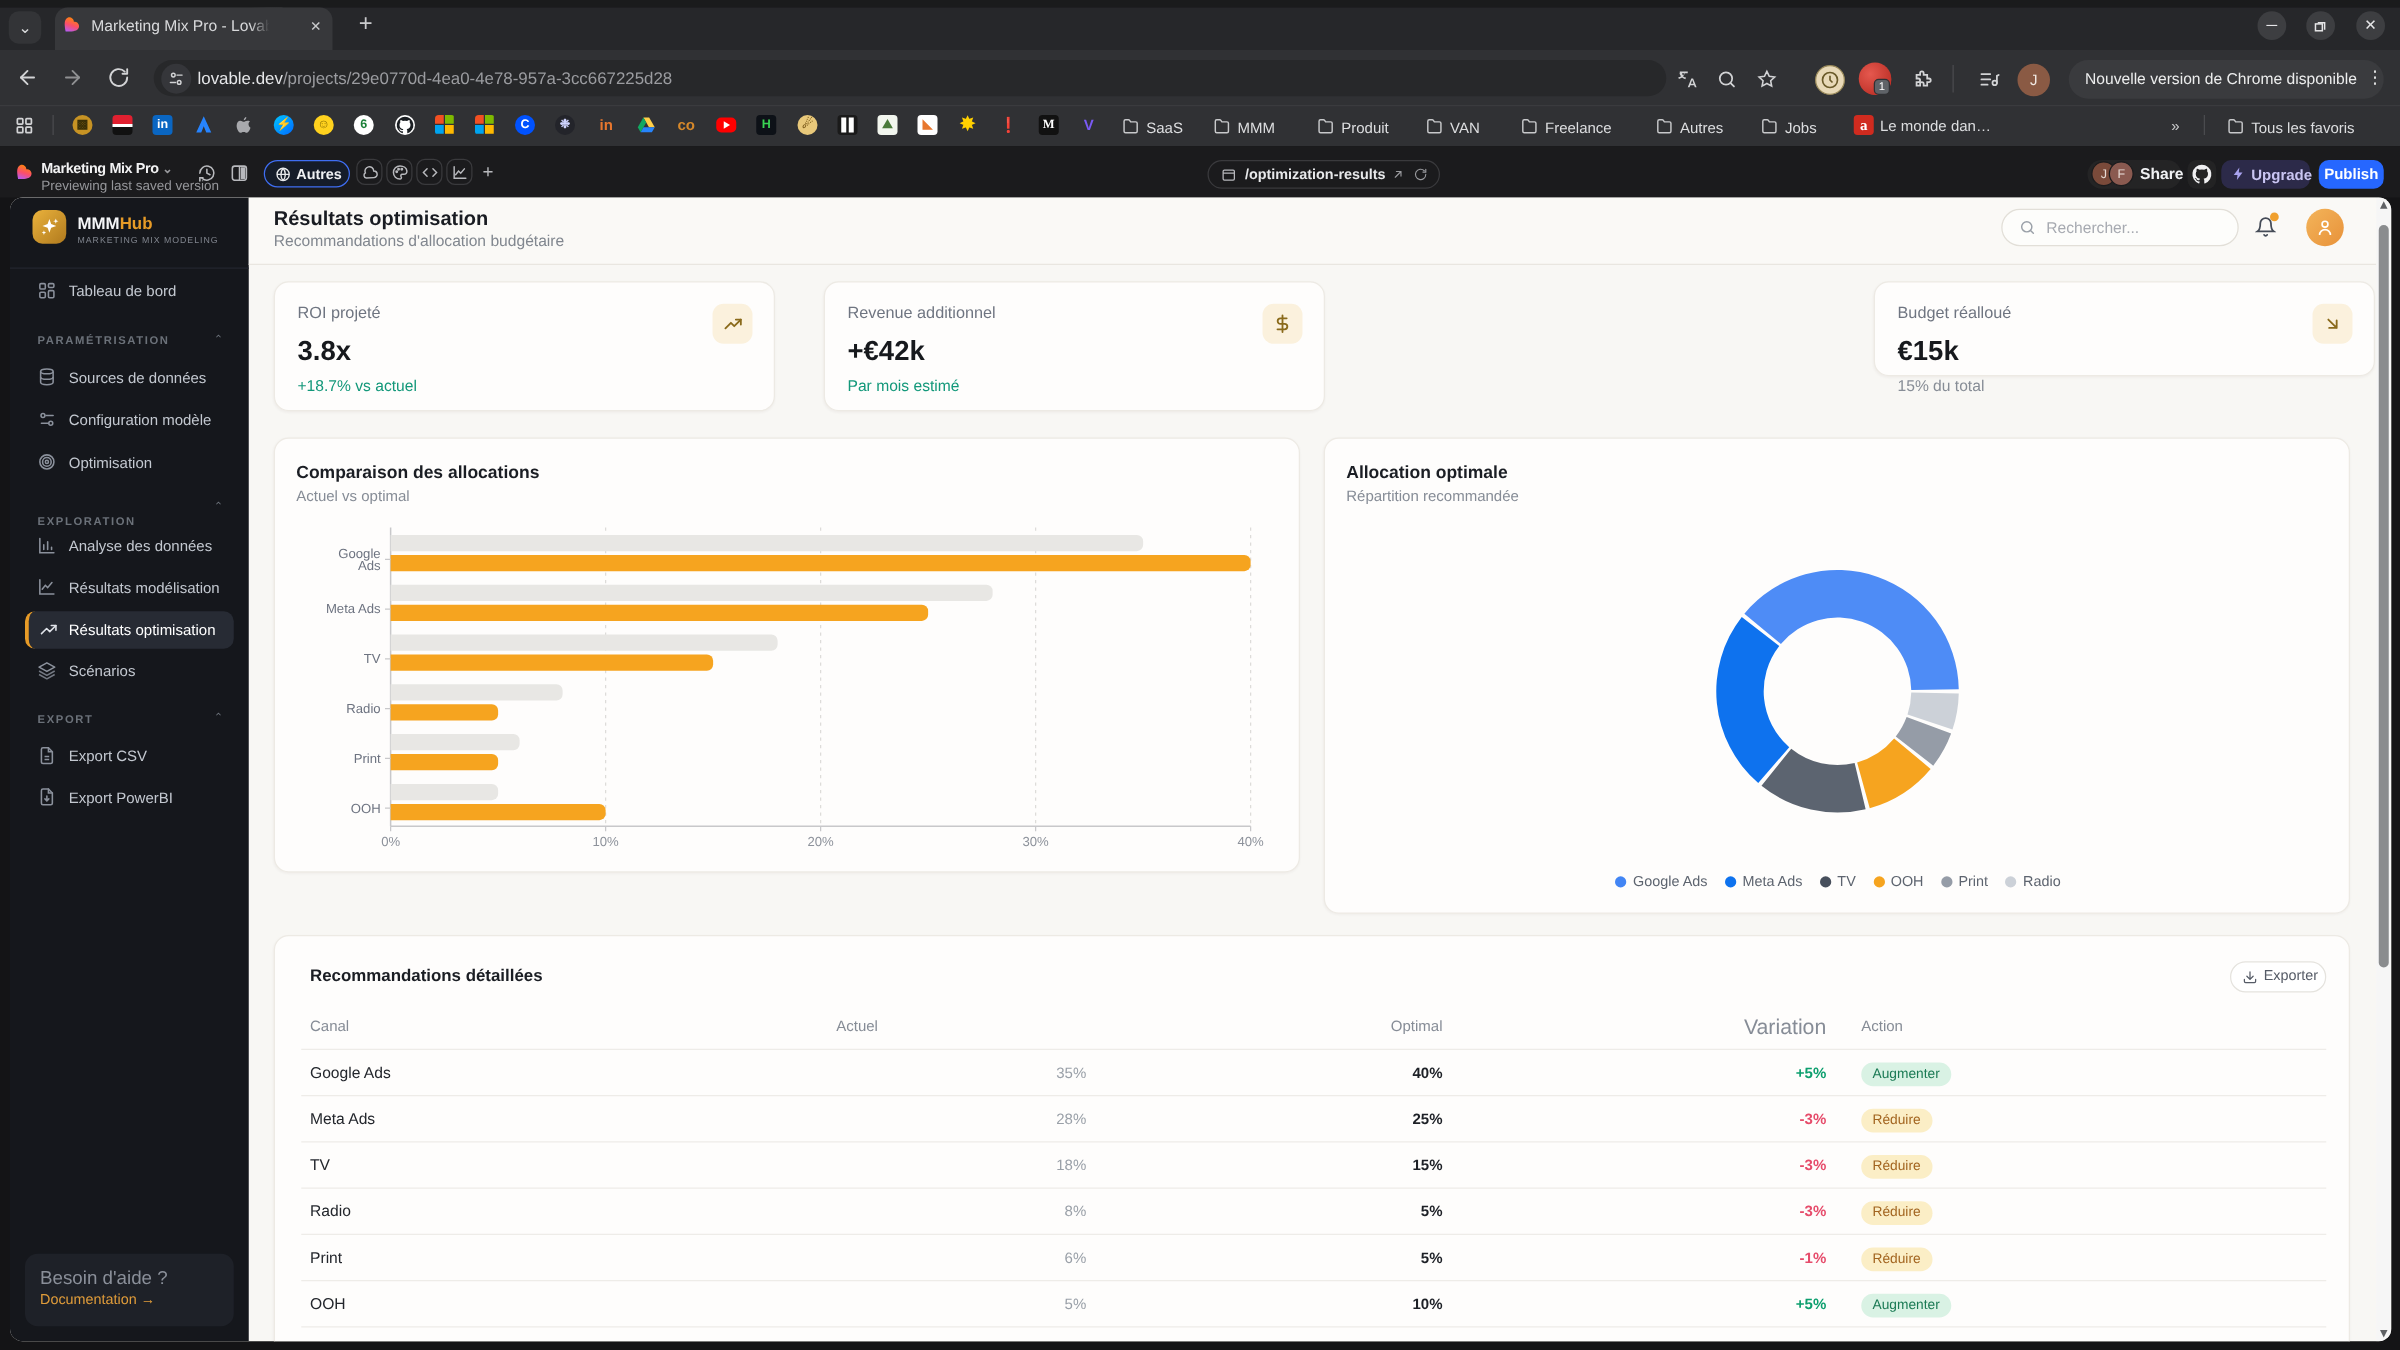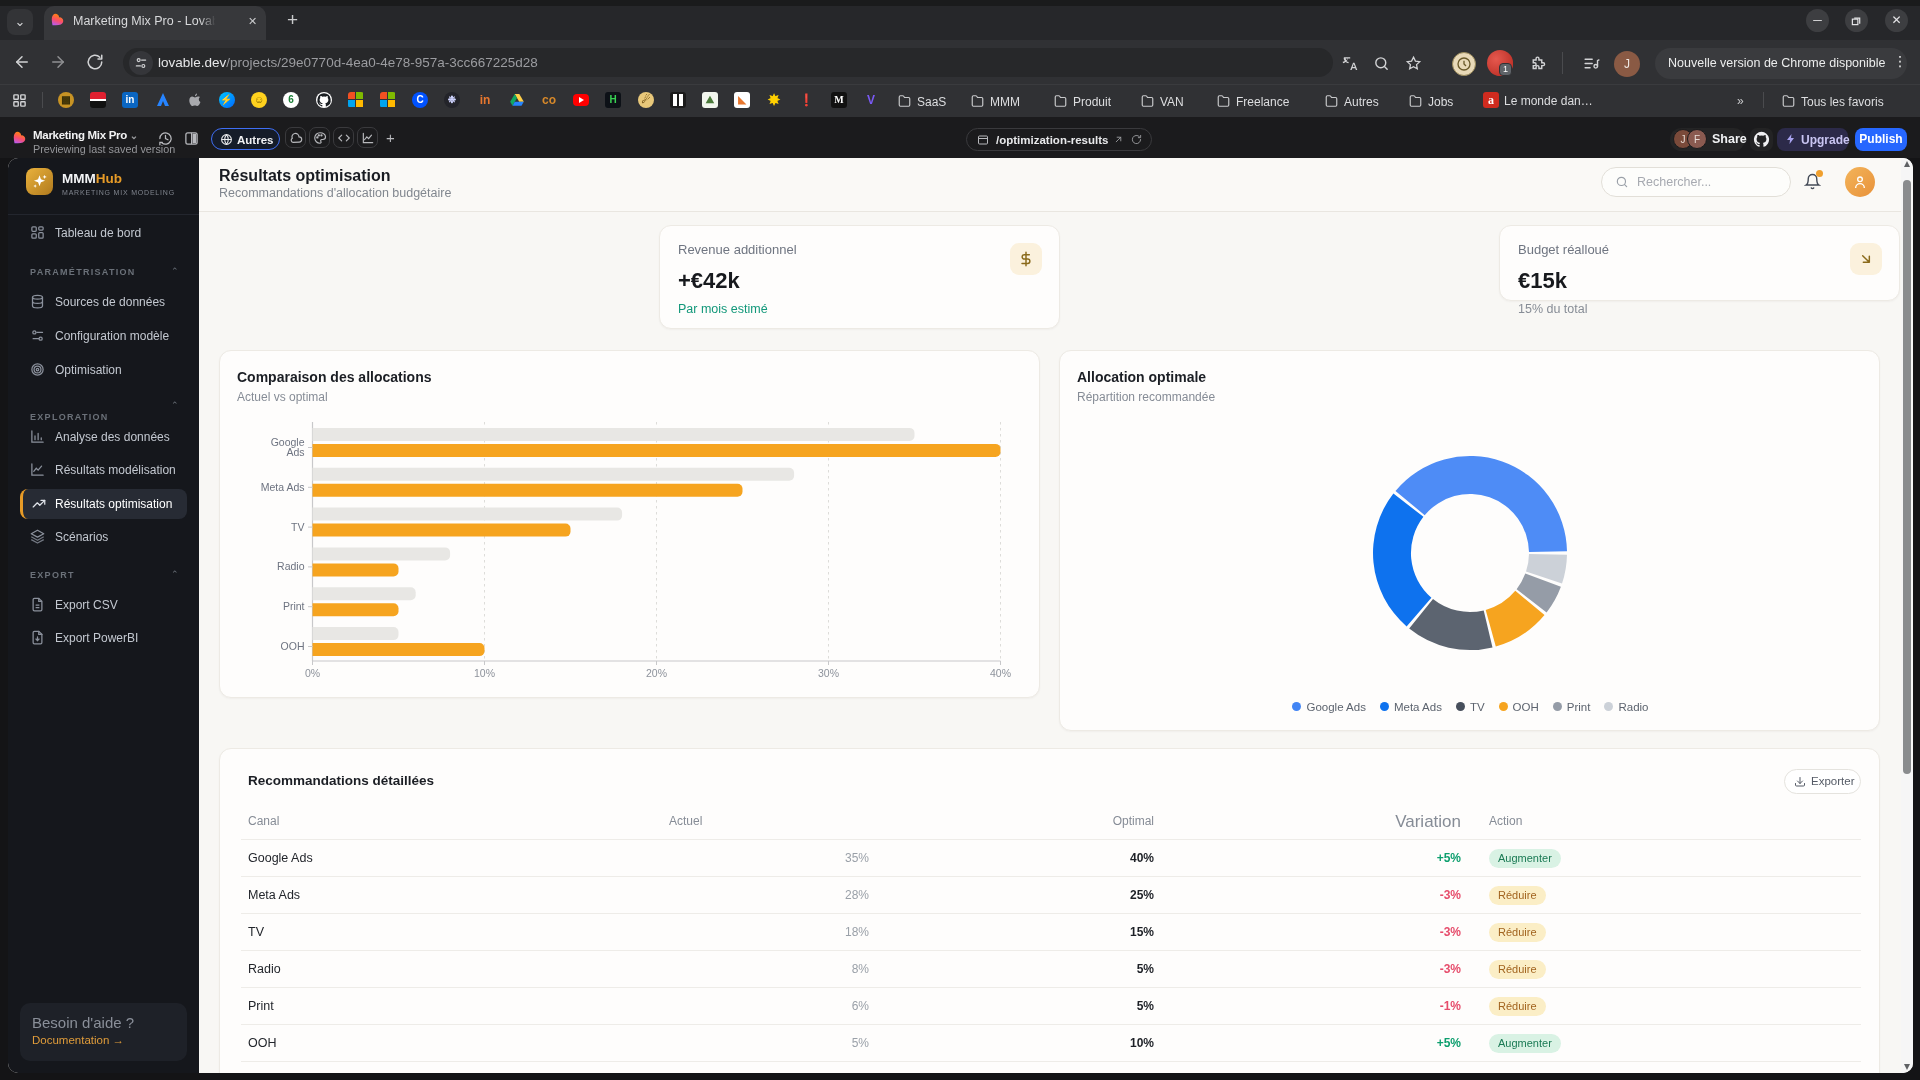--- a/index.html
+++ b/index.html
@@ -410,20 +410,31 @@
           <path d="M6 8a6 6 0 0 1 12 0c0 7 3 9 3 9H3s3-2 3-9"></path>
           <path d="M10.3 21a1.9 1.9 0 0 0 3.4 0"></path>
         </svg>
       <div class="abs" style="left:1617px;top:12px;width:7px;height:7px;border-radius:50%;background:#f0a02e"></div>
       <div class="abs" style="left:1646px;top:9px;width:30px;height:30px;border-radius:50%;background:linear-gradient(135deg,#f3b45a,#e8923a)"></div>
       <svg class="abs" style="left:1653px;top:16px" width="16" height="16" viewBox="0 0 24 24" fill="none" stroke="#fff" stroke-width="2">
           <circle cx="12" cy="8" r="3.5"></circle>
           <path d="M5.5 21a6.5 6.5 0 0 1 13 0"></path>
         </svg>
 
+      <div class="abs card" style="left:20px;top:67px;width:401px;height:104px">
+        <div style="position:absolute;left:18px;top:16px" class="kpi-label">ROI projeté</div>
+        <div style="position:absolute;left:18px;top:42px" class="kpi-value">3.8x</div>
+        <div style="position:absolute;left:18px;top:76px" class="kpi-sub"><span style="color:#13987a">+18.7% vs actuel</span></div>
+        <div class="kpi-icon" style="position:absolute;right:17px;top:17px">
+            <svg style="position:absolute;left:8px;top:8px" width="16" height="16" viewBox="0 0 24 24" fill="none" stroke="#8a6a1b" stroke-width="2.2" stroke-linecap="round" stroke-linejoin="round">
+              <path d="m22 7-7.9 7.9-4-4L3.5 17.5"></path>
+              <path d="M16 7h6v6"></path>
+            </svg>
+          </div>
+      </div>
       <div class="abs card" style="left:460px;top:67px;width:401px;height:104px">
         <div style="position:absolute;left:18px;top:16px" class="kpi-label">Revenue additionnel</div>
         <div style="position:absolute;left:18px;top:42px" class="kpi-value">+€42k</div>
         <div style="position:absolute;left:18px;top:76px" class="kpi-sub"><span style="color:#13987a">Par mois estimé</span></div>
         <div class="kpi-icon" style="position:absolute;right:17px;top:17px">
             <svg style="position:absolute;left:8px;top:8px" width="16" height="16" viewBox="0 0 24 24" fill="none" stroke="#8a6a1b" stroke-width="2.2" stroke-linecap="round">
               <path d="M12 2v20M17 5.5H9.5a3.3 3.3 0 0 0 0 6.6h5a3.3 3.3 0 0 1 0 6.6H6"></path>
             </svg>
           </div>
       </div>

